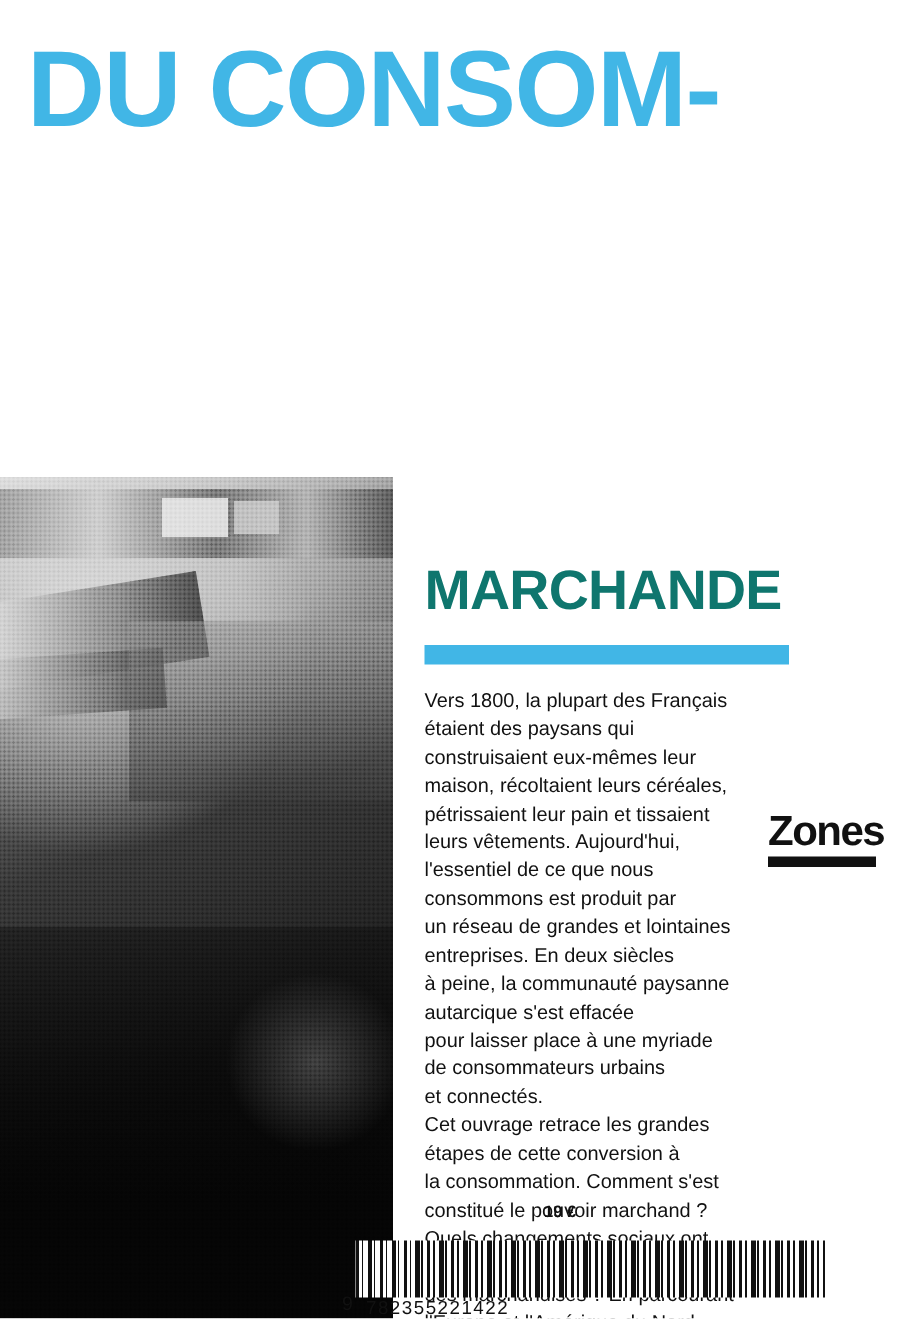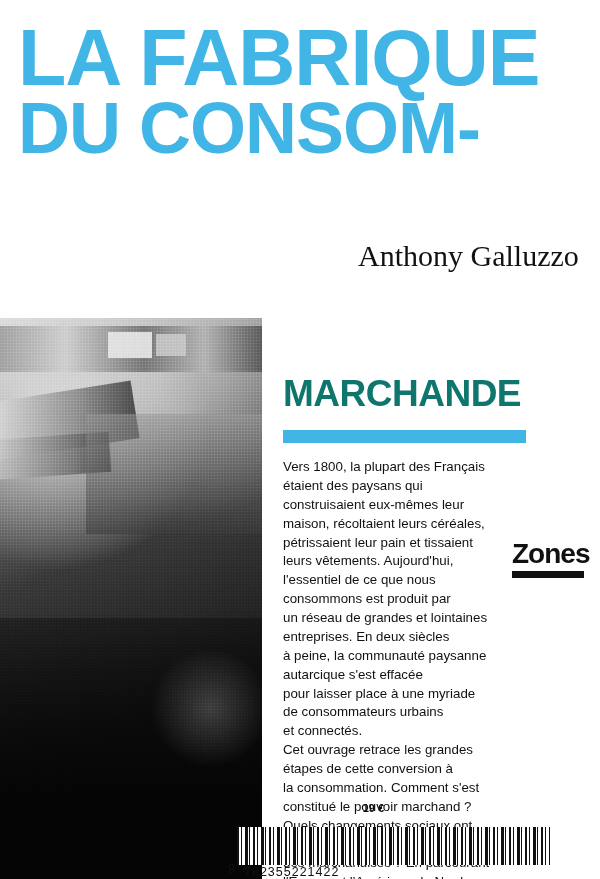--- a/index.html
+++ b/index.html
@@ -263,25 +263,23 @@
     <div class="ph-shape ph-box-a"></div>
     <div class="ph-shape ph-box-b"></div>
     <div class="ph-shape ph-arm"></div>
     <div class="ph-shape ph-arm2"></div>
     <div class="ph-shape ph-panel"></div>
     <div class="ph-shape ph-dark-bottom"></div>
     <div class="ph-shape ph-glow"></div>
   </div>
 
   <div class="title-block">
-    <div class="title-line t1">LA FABRIQUE</div>
     <div class="title-line t2">DU CONSOM-</div>
   </div>
 
-  <div class="author">Anthony Galluzzo</div>
 
   <div class="subtitle">
     <div class="sub-line">UNE</div>
     <div class="sub-line">HISTOIRE</div>
     <div class="sub-line">DE LA SOCIÉTÉ</div>
     <div class="sub-line dark">MARCHANDE</div>
   </div>
 
   <div class="blue-rule"></div>
 

